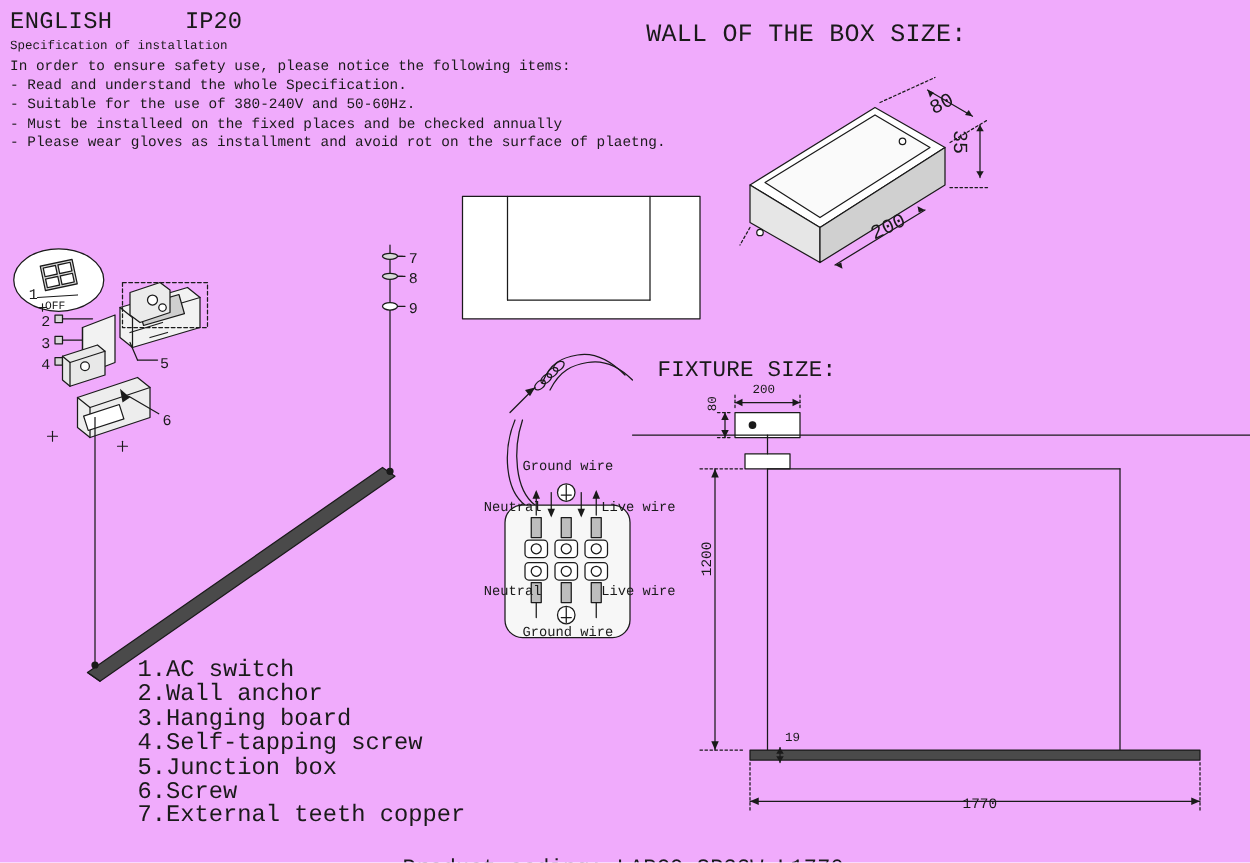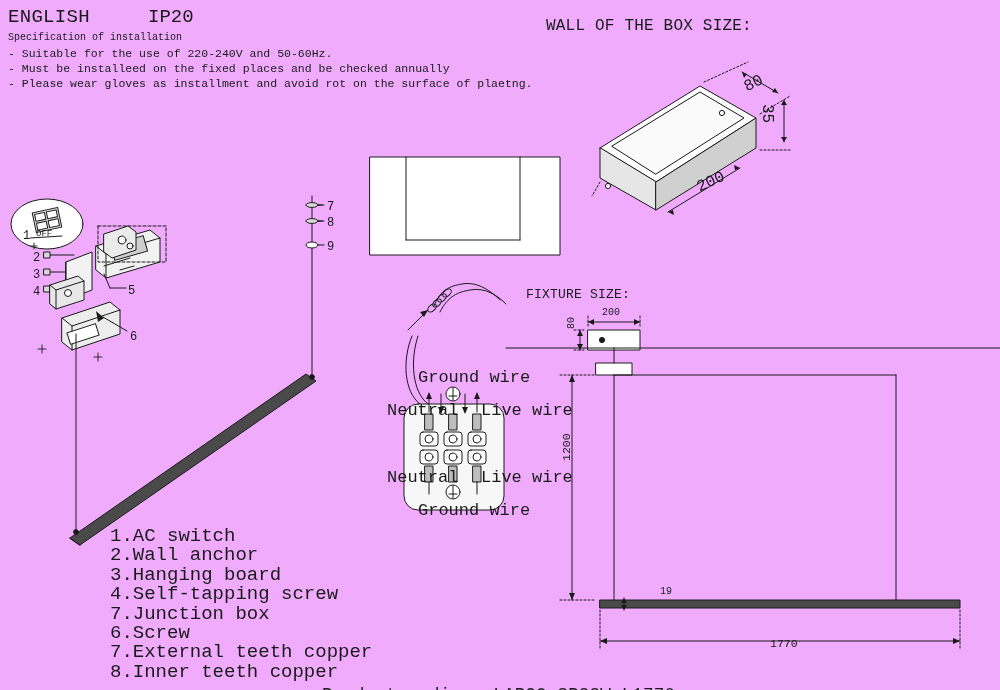--- a/index.html
+++ b/index.html
@@ -35,27 +35,27 @@
   }
   #spec-lines {
     left: 8px; top: 46px;
     font-size: 11.5px;
     line-height: 15.2px;
   }
   #spec-lines div { white-space: pre; }
 
   
   #wall-title {
-    left: 546px; top: 17px;
-    font-size: 16px;
+    left: 517px; top: 17px;
+    font-size: 20px;
     letter-spacing: .2px;
   }
   #fixture-title {
     left: 526px; top: 287px;
-    font-size: 13px;
+    font-size: 18px;
     letter-spacing: .2px;
   }
   #product-coding {
     left: 322px; top: 685px;
     font-size: 17.5px;
     letter-spacing: .2px;
   }
 
   
   #legend {
@@ -67,21 +67,21 @@
 
   
   #wire-legend {
     left: 400px; top: 531px;
     font-size: 11.5px;
     line-height: 19px;
   }
   #wire-legend div { white-space: pre; }
 
   
-  .wire-lbl { font-size: 17px; }
+  .wire-lbl { font-size: 11px; }
   #lbl-ground-top { left: 418px; top: 368px; }
   #lbl-neutral-top { left: 387px; top: 401px; }
   #lbl-live-top { left: 481px; top: 401px; }
   #lbl-neutral-bot { left: 387px; top: 468px; }
   #lbl-live-bot { left: 481px; top: 468px; }
   #lbl-ground-bot { left: 418px; top: 501px; }
 
   
   .callout { font-size: 12px; }
   #c1 { left: 23px; top: 229px; }
@@ -97,40 +97,42 @@
   
   #dim-80 { left: 741px; top: 80px; font-size: 16px; transform: rotate(-27deg); transform-origin: left top; }
   #dim-35 { left: 776px; top: 104px; font-size: 16px; transform: rotate(90deg); transform-origin: left top; }
   #dim-200 { left: 694px; top: 180px; font-size: 16px; transform: rotate(-25deg); transform-origin: left top; }
 
   
   #dim-fx-200 { left: 602px; top: 307px; font-size: 10px; }
   #dim-fx-80 { left: 566px; top: 329px; font-size: 10px; transform: rotate(-90deg); transform-origin: left top; }
   #dim-1200 { left: 560px; top: 461px; font-size: 11.5px; transform: rotate(-90deg); transform-origin: left top; }
   #dim-1770 { left: 770px; top: 637px; font-size: 11.5px; }
-  #dim-19 { left: 660px; top: 586px; font-size: 10px; }
+  #dim-19 { left: 628px; top: 586px; font-size: 10px; }
 
   svg.layer {
     position: absolute;
     left: 0; top: 0;
     width: 1000px; height: 690px;
     pointer-events: none;
   }
 </style>
 </head>
 <body>
 
 <div id="page">
 
   <div class="abs txt" id="lang-label">ENGLISH</div>
   <div class="abs txt" id="ip-label">IP20</div>
   <div class="abs txt" id="spec-title">Specification of installation</div>
 
   <div class="abs" id="spec-lines">
-    <div>- Suitable for the use of 220-240V and 50-60Hz.</div>
+    <div>In order to ensure safety use, please notice the following items:</div>
+    <div>- Read and understand the whole Specification.</div>
+    <div>- Suitable for the use of 380-240V and 50-60Hz.</div>
     <div>- Must be installeed on the fixed places and be checked annually</div>
     <div>- Please wear gloves as installment and avoid rot on the surface of plaetng.</div>
   </div>
 
   <div class="abs txt" id="wall-title">WALL OF THE BOX SIZE:</div>
   <div class="abs txt" id="fixture-title">FIXTURE SIZE:</div>
   <div class="abs txt" id="product-coding">Product coding: LARGO SP33W L1770</div>
 
   <svg class="layer" viewBox="0 0 1000 690">
     <g stroke="#1a1a1a" fill="none" stroke-width="1" stroke-linejoin="round" stroke-linecap="round">
@@ -366,21 +368,21 @@
   <div class="abs txt callout" id="c1">1</div>
   <div class="abs txt callout" id="c2">2</div>
   <div class="abs txt callout" id="c3">3</div>
   <div class="abs txt callout" id="c4">4</div>
   <div class="abs txt callout" id="c5">5</div>
   <div class="abs txt callout" id="c6">6</div>
   <div class="abs txt callout" id="c7">7</div>
   <div class="abs txt callout" id="c8">8</div>
   <div class="abs txt callout" id="c9">9</div>
 
-  <div class="abs txt" style="left:36px; top:229px; font-size:9px;">OFF</div>
+  <div class="abs txt" style="left:36px; top:240px; font-size:9px;">OFF</div>
 
   <div class="abs txt" id="dim-80">80</div>
   <div class="abs txt" id="dim-35">35</div>
   <div class="abs txt" id="dim-200">200</div>
 
   <div class="abs txt" id="dim-fx-200">200</div>
   <div class="abs txt" id="dim-fx-80">80</div>
   <div class="abs txt" id="dim-1200">1200</div>
   <div class="abs txt" id="dim-1770">1770</div>
   <div class="abs txt" id="dim-19">19</div>
@@ -391,19 +393,18 @@
   <div class="abs txt wire-lbl" id="lbl-neutral-bot">Neutral</div>
   <div class="abs txt wire-lbl" id="lbl-live-bot">Live wire</div>
   <div class="abs txt wire-lbl" id="lbl-ground-bot">Ground wire</div>
 
 
   <div class="abs" id="legend">
     <div>1.AC switch</div>
     <div>2.Wall anchor</div>
     <div>3.Hanging board</div>
     <div>4.Self-tapping screw</div>
-    <div>7.Junction box</div>
+    <div>5.Junction box</div>
     <div>6.Screw</div>
     <div>7.External teeth copper</div>
-    <div>8.Inner teeth copper</div>
   </div>
 
 </div>
 
 </body></html>

